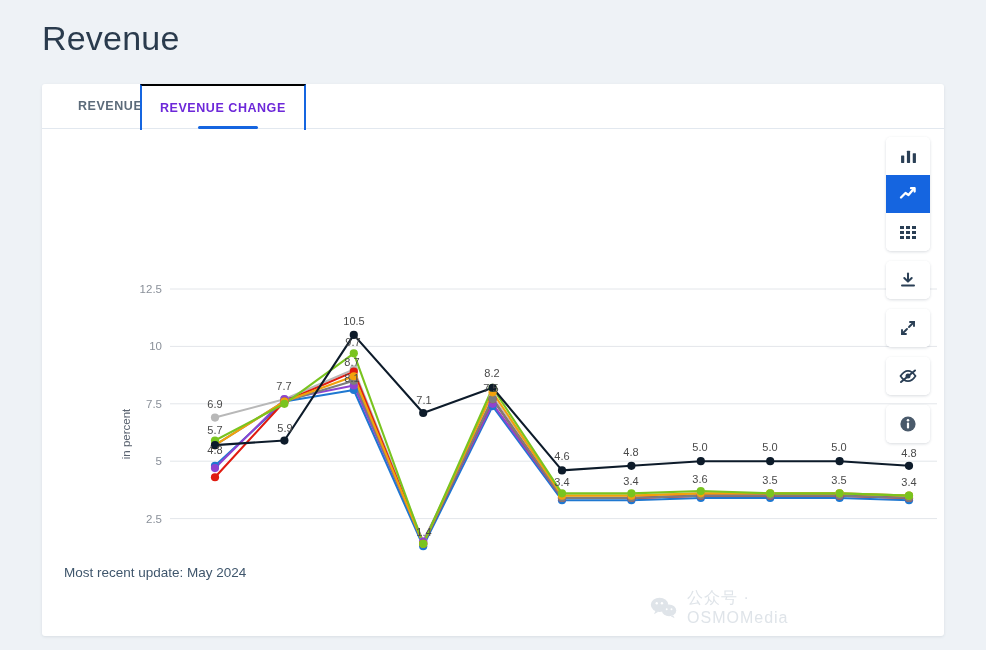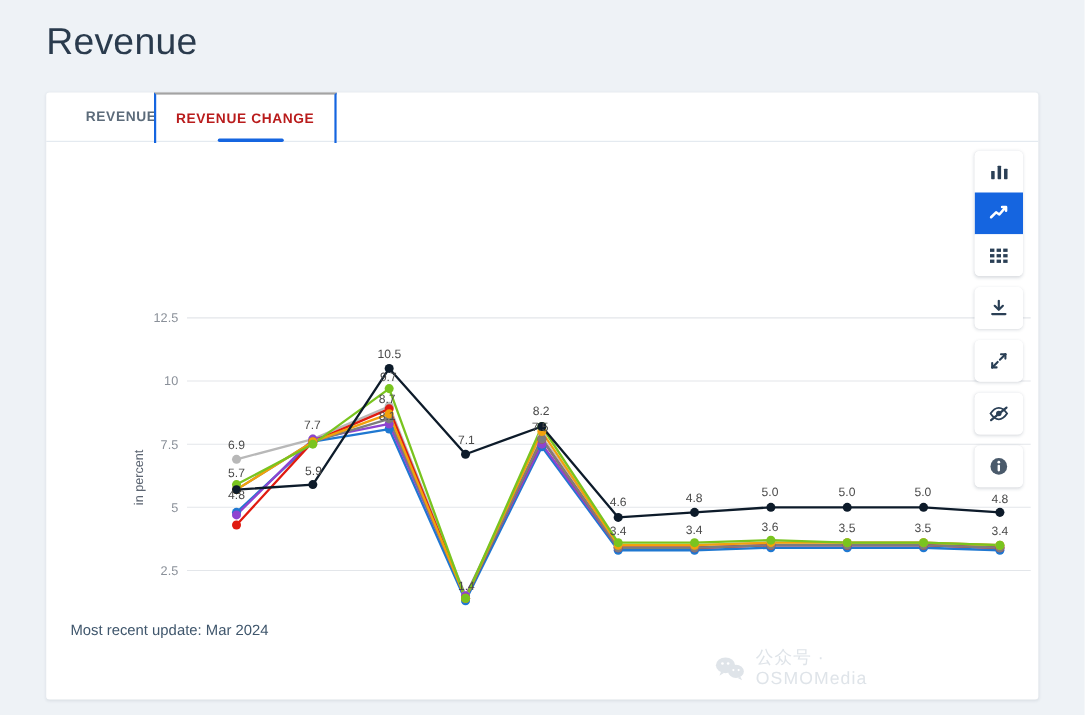--- a/index.html
+++ b/index.html
@@ -26,22 +26,22 @@
     box-shadow: 0 1px 3px rgba(30,50,70,.10);
   }
 
   
   .tabbar { position:absolute; left:0; top:0; width:100%; height:45px;
             border-bottom:1px solid #e2e8ef; }
   .tab { position:absolute; top:0; height:45px; line-height:45px;
          font-size:12.5px; font-weight:700; letter-spacing:.55px;
          color:#5c6b7a; padding:0 18px; cursor:pointer; }
   .tab.t0 { left: 18px; }
-  .tab.t1 { left: 98px; color:#b91c1c; border-left:2px solid #1565e0;
-            border-right:2px solid #1565e0; border-top:2px solid #a3a3a3;
+  .tab.t1 { left: 98px; color:#6d28d9; border-left:2px solid #1565e0;
+            border-right:2px solid #1565e0; border-top:2px solid #000000;
             height:46px; line-height:45px; }
   .tab-underline { position:absolute; left:156px; top:42px; width:60px; height:3px;
                    background:#1565e0; border-radius:2px; }
 
   
   .chart-wrap { position:absolute; left:0; top:45px; width:902px; height:440px; }
   svg.chart { display:block; }
 
   
   .toolbar { position:absolute; right:14px; top:53px; width:44px; }
@@ -353,21 +353,21 @@
         <div class="tb-btn">
           <svg width="18" height="18" viewBox="0 0 18 18">
             <circle cx="9" cy="9" r="7.6" fill="#4a5a6b"></circle>
             <circle cx="9" cy="5.2" r="1.25" fill="#ffffff"></circle>
             <rect x="7.9" y="7.4" width="2.2" height="6.2" rx="1" fill="#ffffff"></rect>
           </svg>
         </div>
       </div>
     </div>
 
-    <div class="foot f1">Most recent update: Mar 2024</div>
+    <div class="foot f1">Most recent update: May 2024</div>
   </div>
 
   <div class="watermark">
     <svg width="34" height="28" viewBox="0 0 34 28">
       <ellipse cx="12" cy="10" rx="11" ry="9" fill="#dfe4e9"></ellipse>
       <path d="M7 17 L5 22 L10.5 18.6 Z" fill="#dfe4e9"></path>
       <ellipse cx="24" cy="17" rx="9" ry="7.5" fill="#dfe4e9"></ellipse>
       <path d="M29 23 L31 27 L26 24.4 Z" fill="#dfe4e9"></path>
       <circle cx="8.5" cy="8" r="1.5" fill="#ffffff"></circle>
       <circle cx="15" cy="8" r="1.5" fill="#ffffff"></circle>

